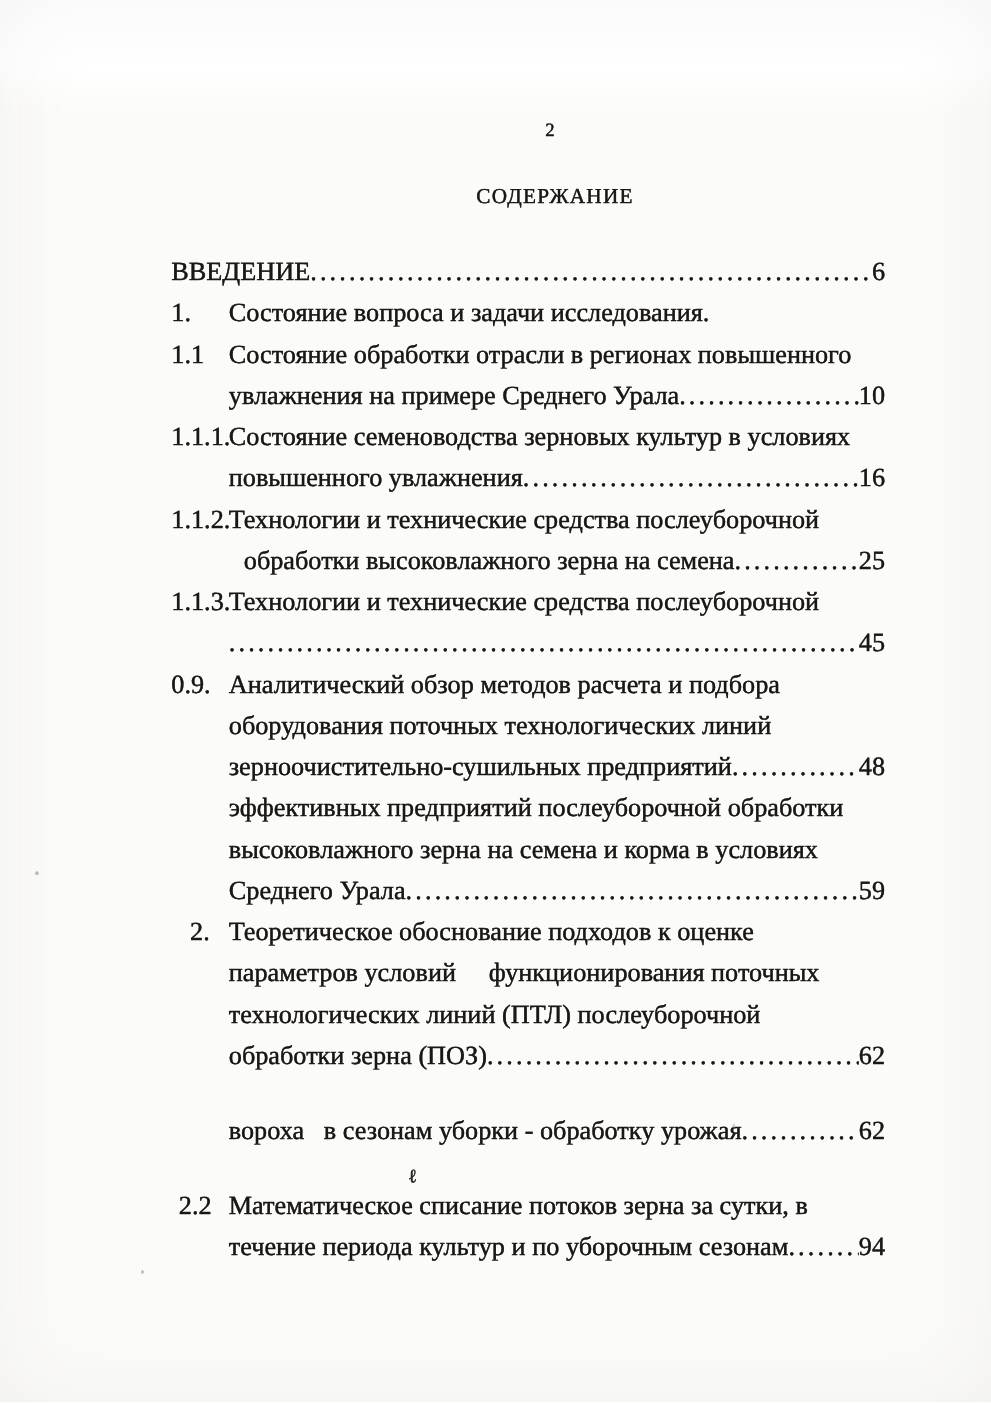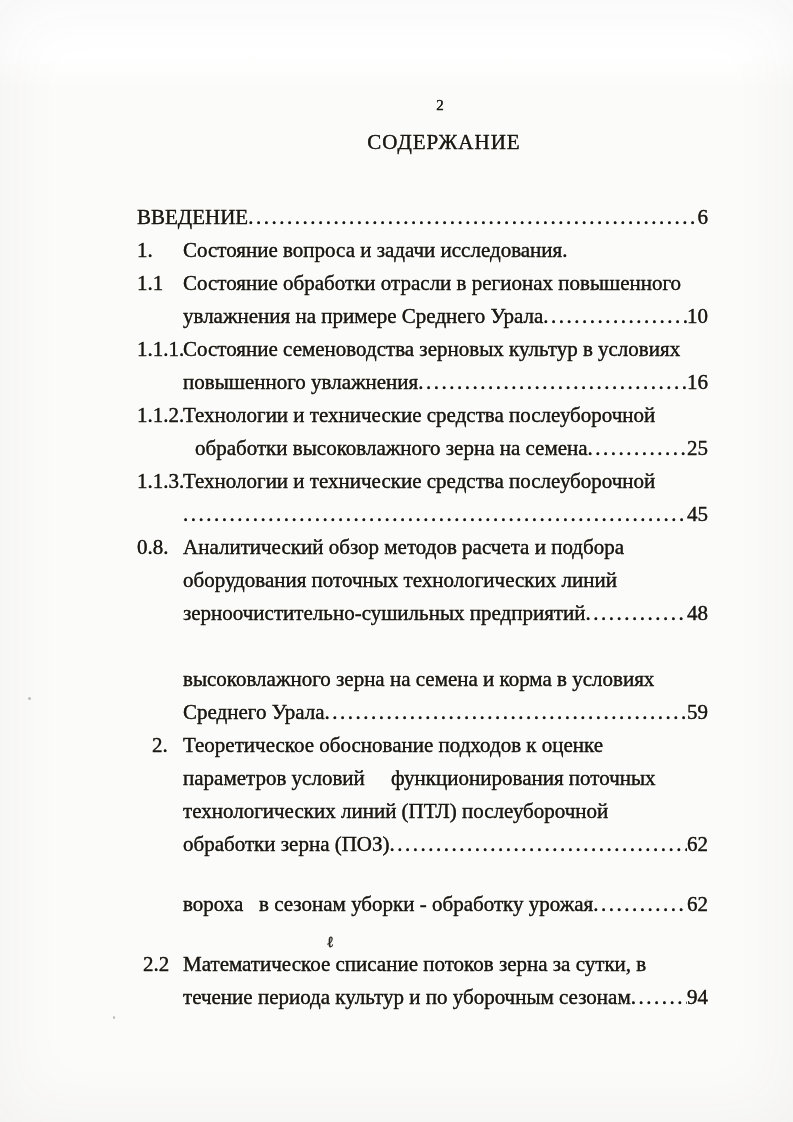--- a/index.html
+++ b/index.html
@@ -23,23 +23,23 @@
   .scan-text {
     -webkit-text-stroke: 0.3px currentColor;
     text-shadow: 0 0 0.5px rgba(20,18,14,0.6);
   }
   .page-number {
     position: absolute; top: 97px; left: 440px;
     transform: translateX(-50%);
     font-size: 15px;
   }
   .doc-title {
-    position: absolute; top: 130px; left: 444px;
+    position: absolute; top: 147px; left: 444px;
     transform: translateX(-50%);
-    font-size: 21px;
+    font-size: 17px;
     letter-spacing: 1px;
     white-space: nowrap;
   }
   .toc {
     position: absolute; top: 201px; left: 137px;
     width: 571px;
   }
   .row {
     position: relative;
     display: flex;
@@ -141,39 +141,40 @@
       <span class="txt">Технологии и технические средства послеуборочной</span>
     </div>
 
     <div class="row">
       <span class="num"></span>
       <span class="leader">................................................................................................................................................................</span>
       <span class="pg">45</span>
     </div>
 
     <div class="row">
-      <span class="num">0.8.</span>
+      <span class="num">0.9.</span>
       <span class="txt">Аналитический обзор методов расчета и подбора</span>
     </div>
 
     <div class="row">
       <span class="num"></span>
       <span class="txt">оборудования поточных технологических линий</span>
     </div>
 
     <div class="row">
       <span class="num"></span>
       <span class="txt">зерноочистительно-сушильных предприятий</span>
       <span class="leader">................................................................................................................................................................</span>
       <span class="pg">48</span>
     </div>
 
 
     <div class="row">
       <span class="num"></span>
+      <span class="txt">эффективных предприятий послеуборочной обработки</span>
     </div>
 
     <div class="row">
       <span class="num"></span>
       <span class="txt">высоковлажного зерна на семена и корма в условиях</span>
     </div>
 
     <div class="row">
       <span class="num"></span>
       <span class="txt">Среднего Урала</span>

